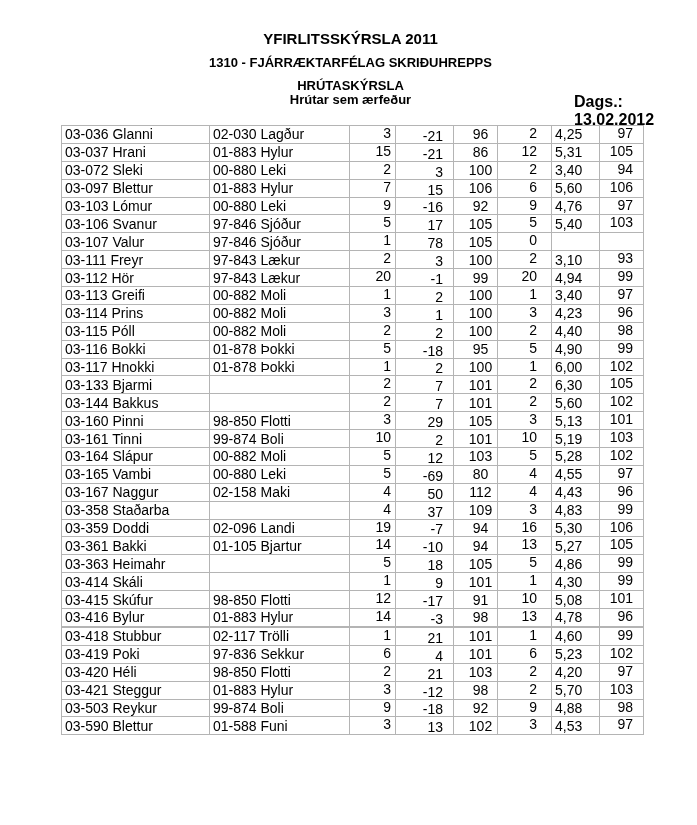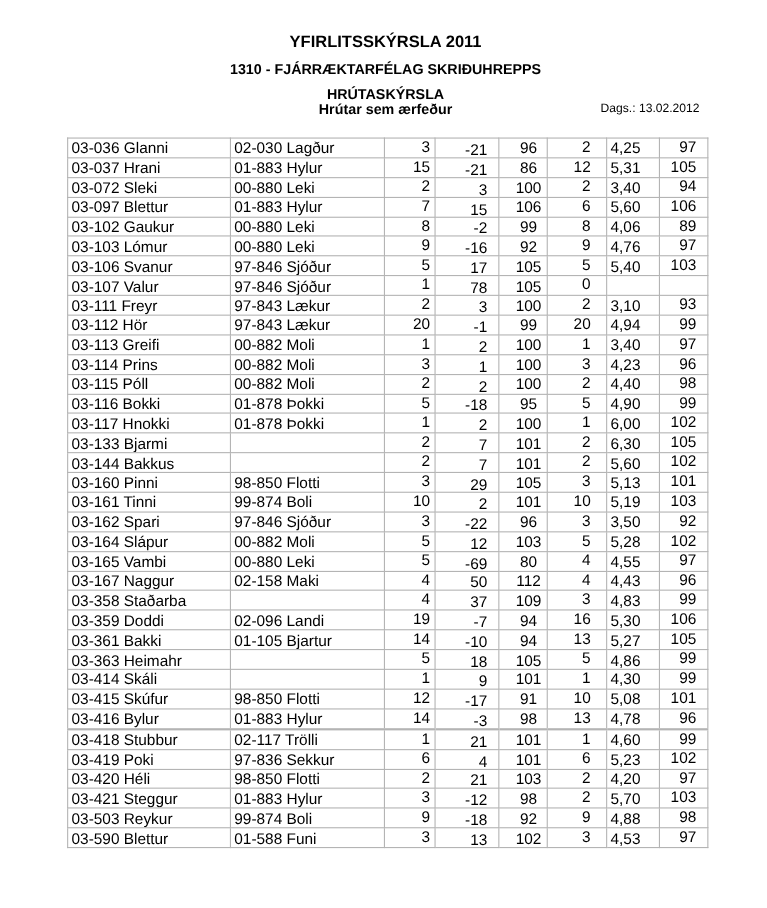--- a/index.html
+++ b/index.html
@@ -3,21 +3,21 @@
   <meta charset="utf-8">
   <style>
     html, body { margin: 0; padding: 0; background: #ffffff; }
     body { width: 697px; height: 825px; position: relative; overflow: hidden;
            font-family: "Liberation Sans", sans-serif; color: #000; }
     .title { position: absolute; left: 0; width: 697px; text-align: center; font-weight: bold; }
     #t1 { top: 30px; font-size: 15px; left: 2px; }
     #t2 { top: 55px; font-size: 13px; left: 2px; }
     #t3 { top: 78px; font-size: 13px; left: 2px; }
     #t4 { top: 92px; font-size: 13px; left: 2px; }
-    #dags { position: absolute; left: 546px; top: 93px; font-size: 11px; font-weight: normal; }
+    #dags { position: absolute; left: 574px; top: 93px; font-size: 16px; font-weight: bold; }
     table { position: absolute; left: 61px; top: 125px; border-collapse: collapse;
             font-size: 14px; table-layout: fixed; }
     td { border: 1px solid #b4b4b4; height: 16.9px; padding: 0 3px; line-height: 14px;
          white-space: nowrap; overflow: hidden; vertical-align: middle; }
     td.txt { text-align: left; }
     td.num { text-align: right; }
     td.c3 { vertical-align: top; padding-right: 4px; }
     td.c4 { padding-right: 10px; vertical-align: bottom; text-align: right; }
     td.c5 { text-align: center; padding-left: 10px; padding-right: 0; }
     td.c6 { text-align: right; padding-right: 14px; vertical-align: top; }
@@ -80,30 +80,20 @@
         <td class="txt">03-097 Blettur</td>
         <td class="txt">01-883 Hylur</td>
         <td class="num c3">7</td>
         <td class="num c4">15</td>
         <td class="c5">106</td>
         <td class="c6">6</td>
         <td class="c7">5,60</td>
         <td class="c8">106</td>
       </tr>
       <tr>
-        <td class="txt">03-102 Gaukur</td>
-        <td class="txt">00-880 Leki</td>
-        <td class="num c3">8</td>
-        <td class="num c4">-2</td>
-        <td class="c5">99</td>
-        <td class="c6">8</td>
-        <td class="c7">4,06</td>
-        <td class="c8">89</td>
-      </tr>
-      <tr>
         <td class="txt">03-103 Lómur</td>
         <td class="txt">00-880 Leki</td>
         <td class="num c3">9</td>
         <td class="num c4">-16</td>
         <td class="c5">92</td>
         <td class="c6">9</td>
         <td class="c7">4,76</td>
         <td class="c8">97</td>
       </tr>
       <tr>
@@ -228,30 +218,20 @@
       </tr>
       <tr>
         <td class="txt">03-161 Tinni</td>
         <td class="txt">99-874 Boli</td>
         <td class="num c3">10</td>
         <td class="num c4">2</td>
         <td class="c5">101</td>
         <td class="c6">10</td>
         <td class="c7">5,19</td>
         <td class="c8">103</td>
-      </tr>
-      <tr>
-        <td class="txt">03-162 Spari</td>
-        <td class="txt">97-846 Sjóður</td>
-        <td class="num c3">3</td>
-        <td class="num c4">-22</td>
-        <td class="c5">96</td>
-        <td class="c6">3</td>
-        <td class="c7">3,50</td>
-        <td class="c8">92</td>
       </tr>
       <tr>
         <td class="txt">03-164 Slápur</td>
         <td class="txt">00-882 Moli</td>
         <td class="num c3">5</td>
         <td class="num c4">12</td>
         <td class="c5">103</td>
         <td class="c6">5</td>
         <td class="c7">5,28</td>
         <td class="c8">102</td>

